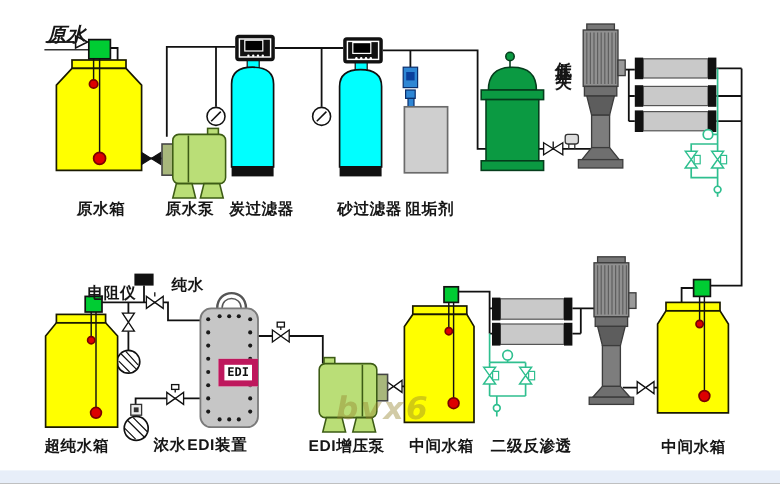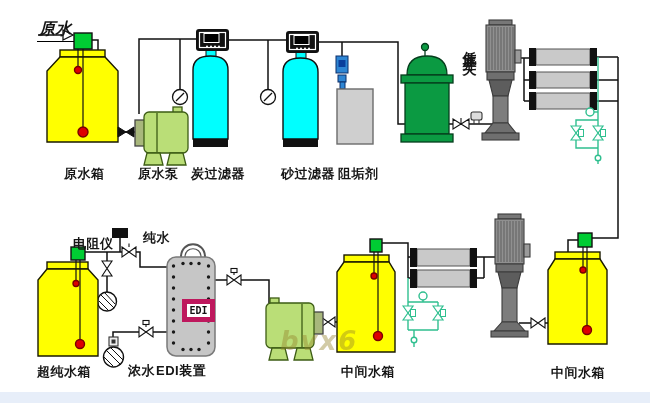--- a/index.html
+++ b/index.html
@@ -333,21 +333,23 @@
 <div class="lbl" style="left:64px;top:165px;">原水箱</div>
 <div class="lbl" style="left:138px;top:165px;">原水泵</div>
 <div class="lbl" style="left:191px;top:165px;">炭过滤器</div>
 <div class="lbl" style="left:281px;top:165px;">砂过滤器</div>
 <div class="lbl" style="left:338px;top:165px;">阻垢剂</div>
 <div class="vlbl" style="left:461px;top:40px;">低压开关</div>
 
 <div class="lbl" style="left:37px;top:363px;">超纯水箱</div>
 <div class="lbl" style="left:128px;top:362px;">浓水</div>
 <div class="lbl" style="left:156px;top:362px;">EDI装置</div>
+<div class="lbl" style="left:257px;top:363px;">EDI增压泵</div>
 <div class="lbl" style="left:341px;top:363px;">中间水箱</div>
+<div class="lbl" style="left:409px;top:363px;">二级反渗透</div>
 <div class="lbl" style="left:551px;top:364px;">中间水箱</div>
 
 <div class="lbl" style="left:73px;top:235px;">电阻仪</div>
 <div class="lbl" style="left:143px;top:229px;text-align:right;">纯水</div>
 
 <div class="edi-badge">EDI</div>
 
 <div class="watermark">bvx6</div>
 <div class="bottom-strip"></div>
 

